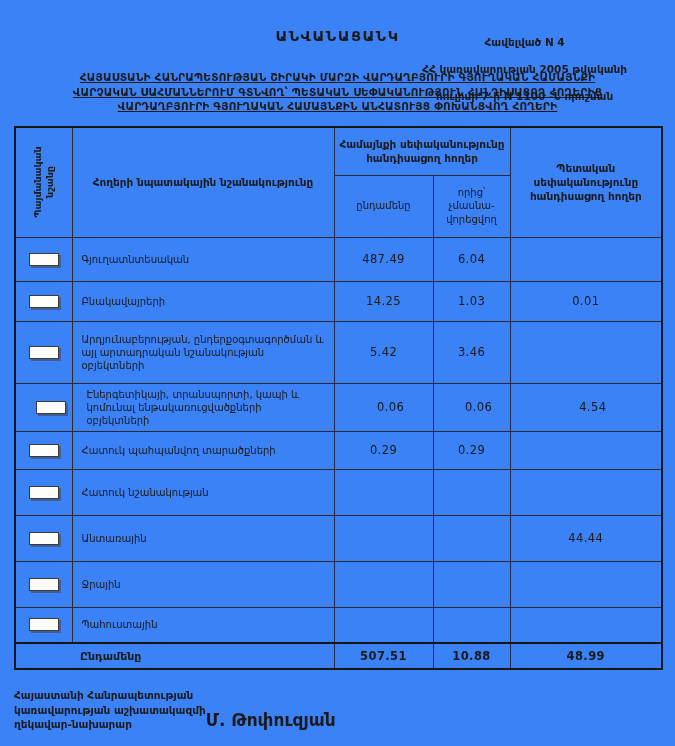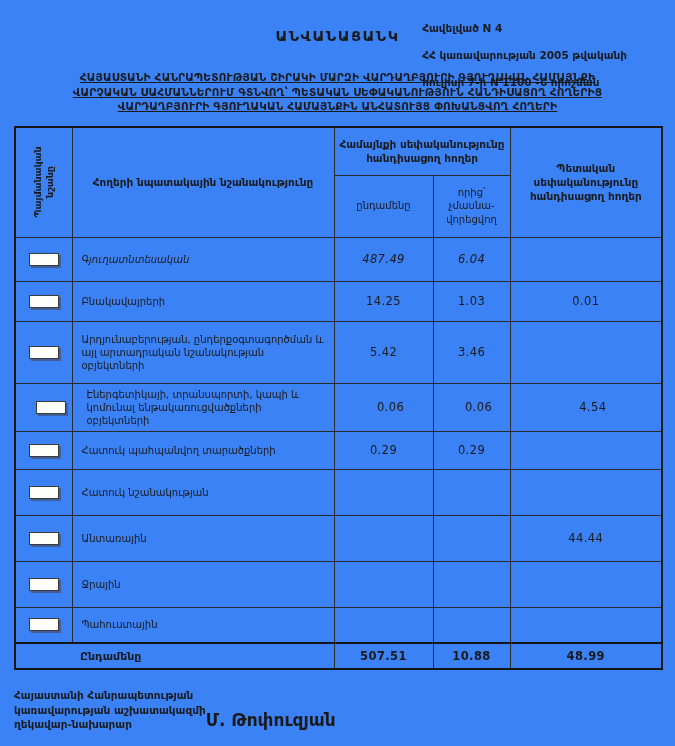--- a/index.html
+++ b/index.html
@@ -9,22 +9,22 @@
     font-family:"DejaVu Sans", sans-serif;
     color:#1a1a1a;
   }
   .page {
     position:relative; width:675px; height:746px;
     background:#3b82f6; padding:6px 14px; overflow:hidden;
   }
   
   .header-area { position:relative; height:54px; }
   .appendix {
-    position:absolute; right:34px; top:2px;
-    font-size:10.5px; font-weight:bold; line-height:1.3;
+    position:absolute; right:34px; top:16px;
+    text-align:center; font-size:10.5px; font-weight:bold; line-height:1.3;
     white-space:pre-line;
   }
   .doc-title {
     position:absolute; left:50%; top:22px; transform:translateX(-50%);
     font-size:14.5px; font-weight:bold; letter-spacing:1.5px;
   }
   .subtitle {
     margin-top:10px; text-align:center;
     font-size:10.5px; font-weight:bold; line-height:1.4;
     white-space:pre-line; letter-spacing:0.2px;text-decoration:underline;
@@ -49,21 +49,21 @@
   th { font-weight:bold; white-space:pre-line; line-height:1.35; padding:2px; }
   th.th-sub { font-weight:normal; font-size:10px; }
   th.th-symbol { position:relative; }
   .vtext {
     position:absolute; left:50%; top:50%;
     transform:translate(-50%,-50%) rotate(-90deg);
     width:96px; text-align:center;
     font-size:9.5px; font-weight:bold; line-height:1.25;
     white-space:pre-line;
   }
-  tbody tr:nth-child(1) td { height:44px;font-style:italic; }
+  tbody tr:nth-child(1) td { height:44px; }
   tbody tr:nth-child(2) td { height:40px; }
   tbody tr:nth-child(3) td { height:62px; }
   tbody tr:nth-child(4) td { height:48px;padding-left:14px; }
   tbody tr:nth-child(5) td { height:38px; }
   tbody tr:nth-child(6) td { height:46px; }
   tbody tr:nth-child(7) td { height:46px; }
   tbody tr:nth-child(8) td { height:46px; }
   tbody tr:nth-child(9) td { height:36px; }
   td.td-des {
     text-align:left; padding:3px 6px 3px 9px;

